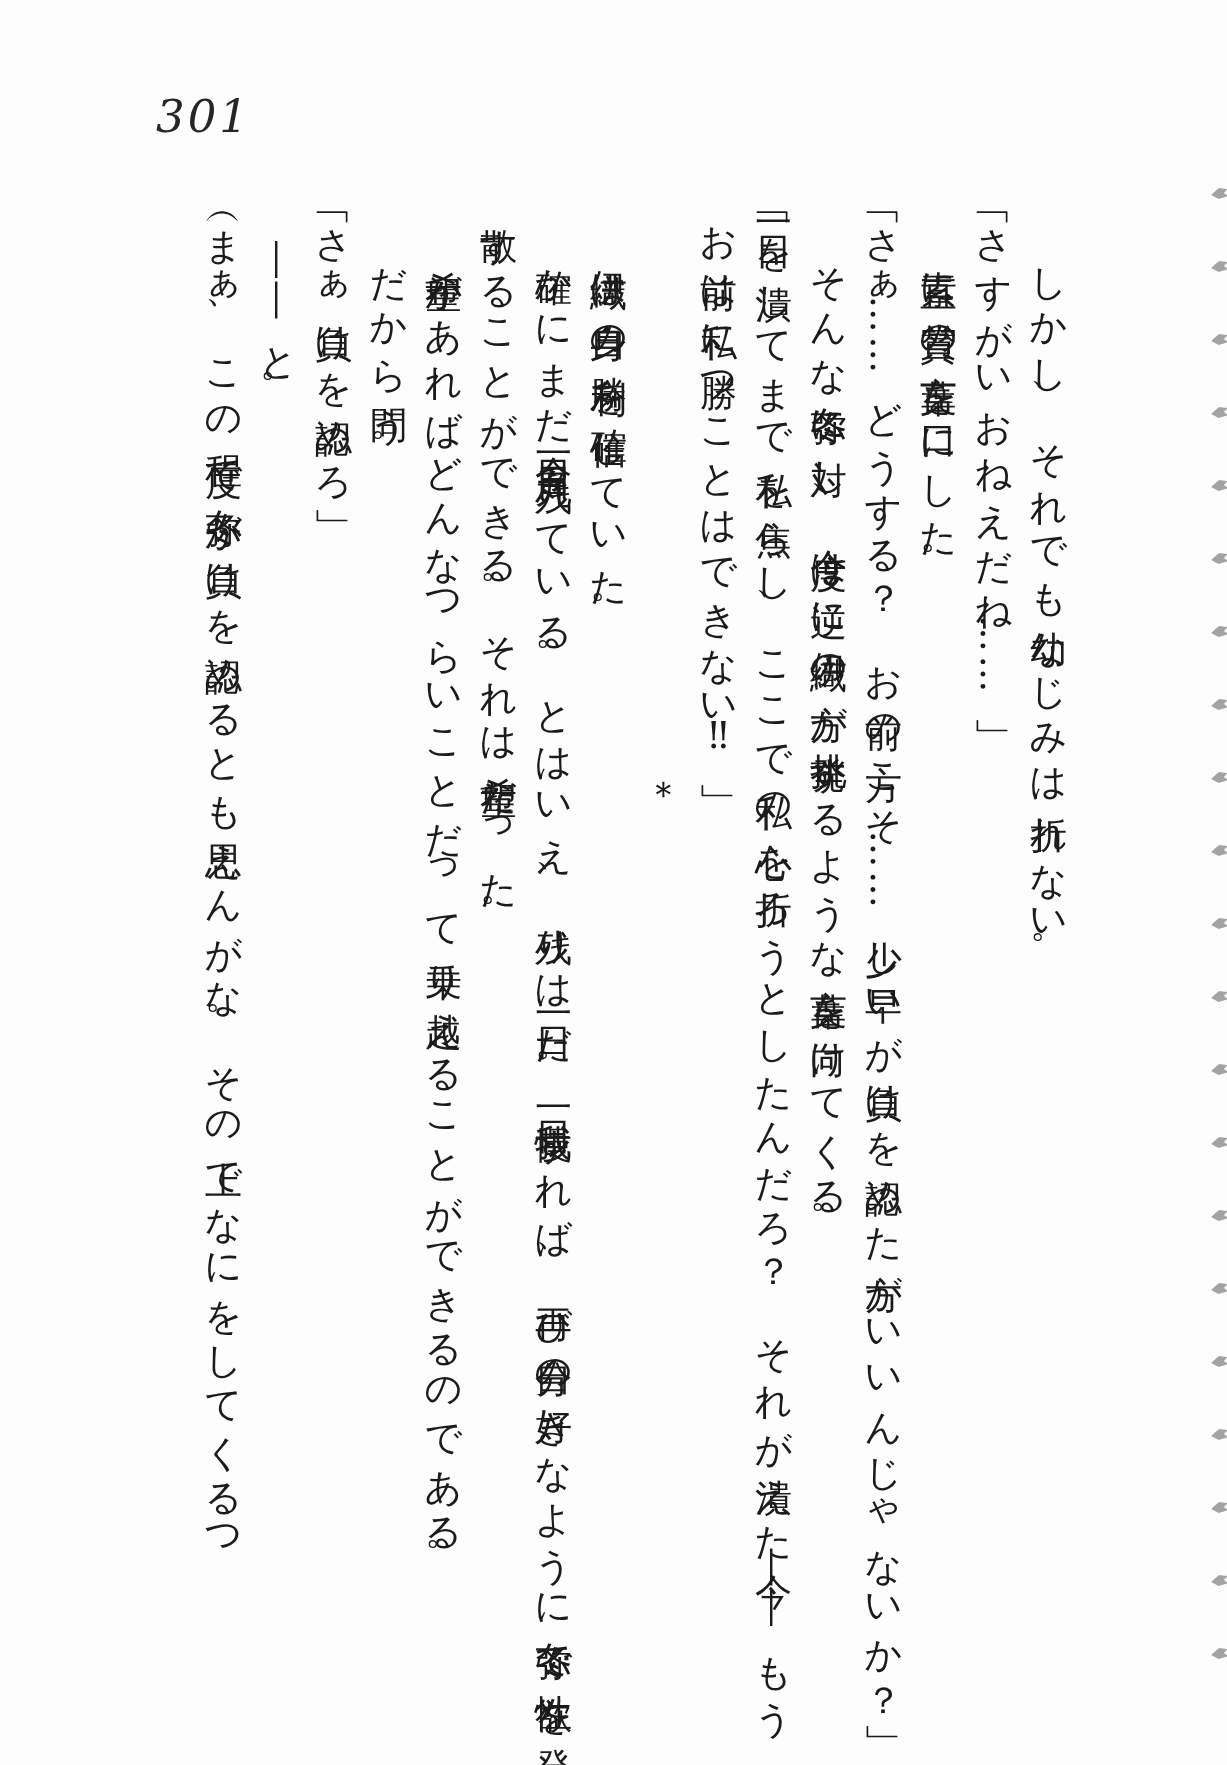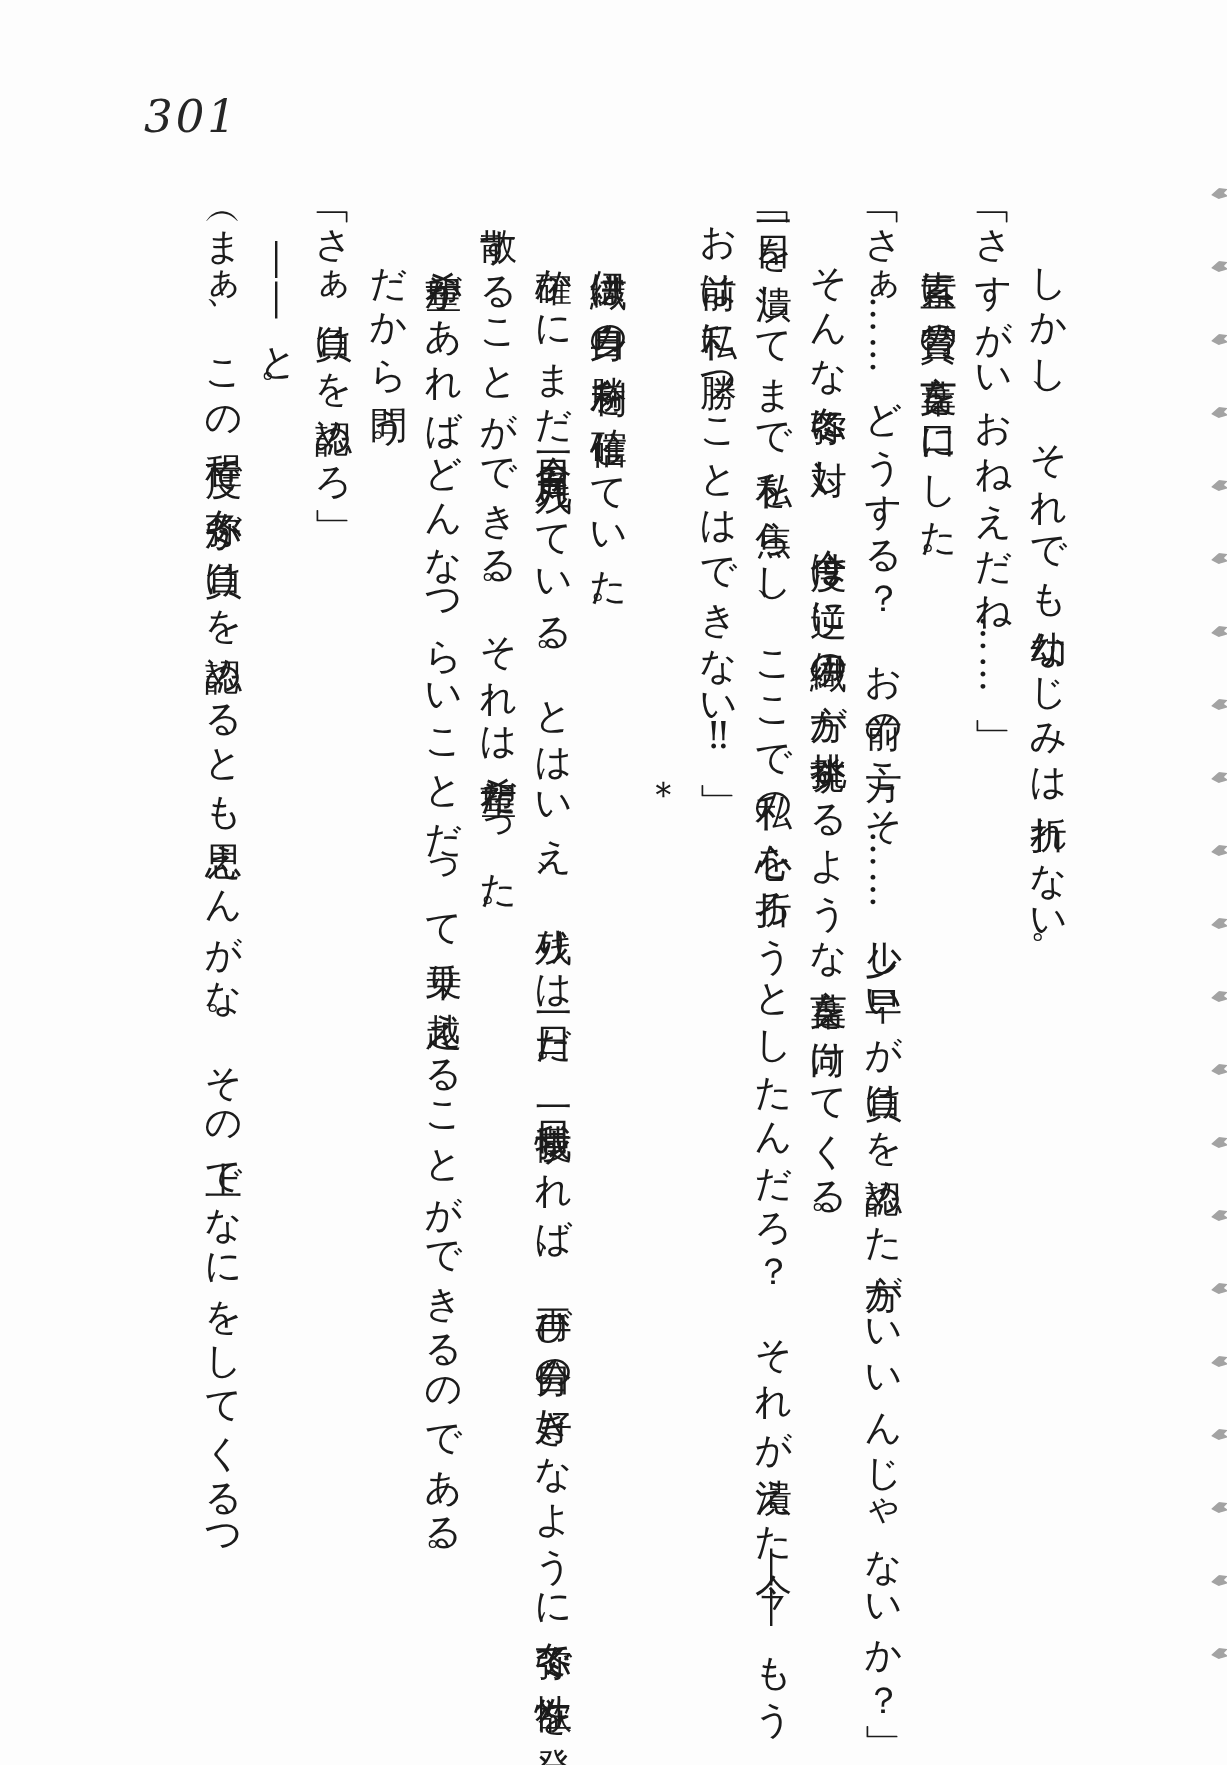--- a/index.html
+++ b/index.html
@@ -4,21 +4,21 @@
 <style>
   html,body{margin:0;padding:0;}
   body{
     width:1227px;height:1765px;
     background:#fdfdfd;
     overflow:hidden;position:relative;
     font-family:"DejaVu Serif","Liberation Serif",serif;
   }
   .page{position:absolute;inset:0;}
   .page-number{
-    position:absolute;top:90px;left:144px;
+    position:absolute;top:90px;left:156px;
     font-size:45px;font-style:italic;color:#262626;
     letter-spacing:3px;
   }
   .text-block{
     position:absolute;top:200px;left:118px;
     width:958px;height:1524px;
     writing-mode:vertical-rl;
     text-orientation:mixed;
     font-size:37px;line-height:55px;letter-spacing:3.5px;
     color:#1b1b1b;

